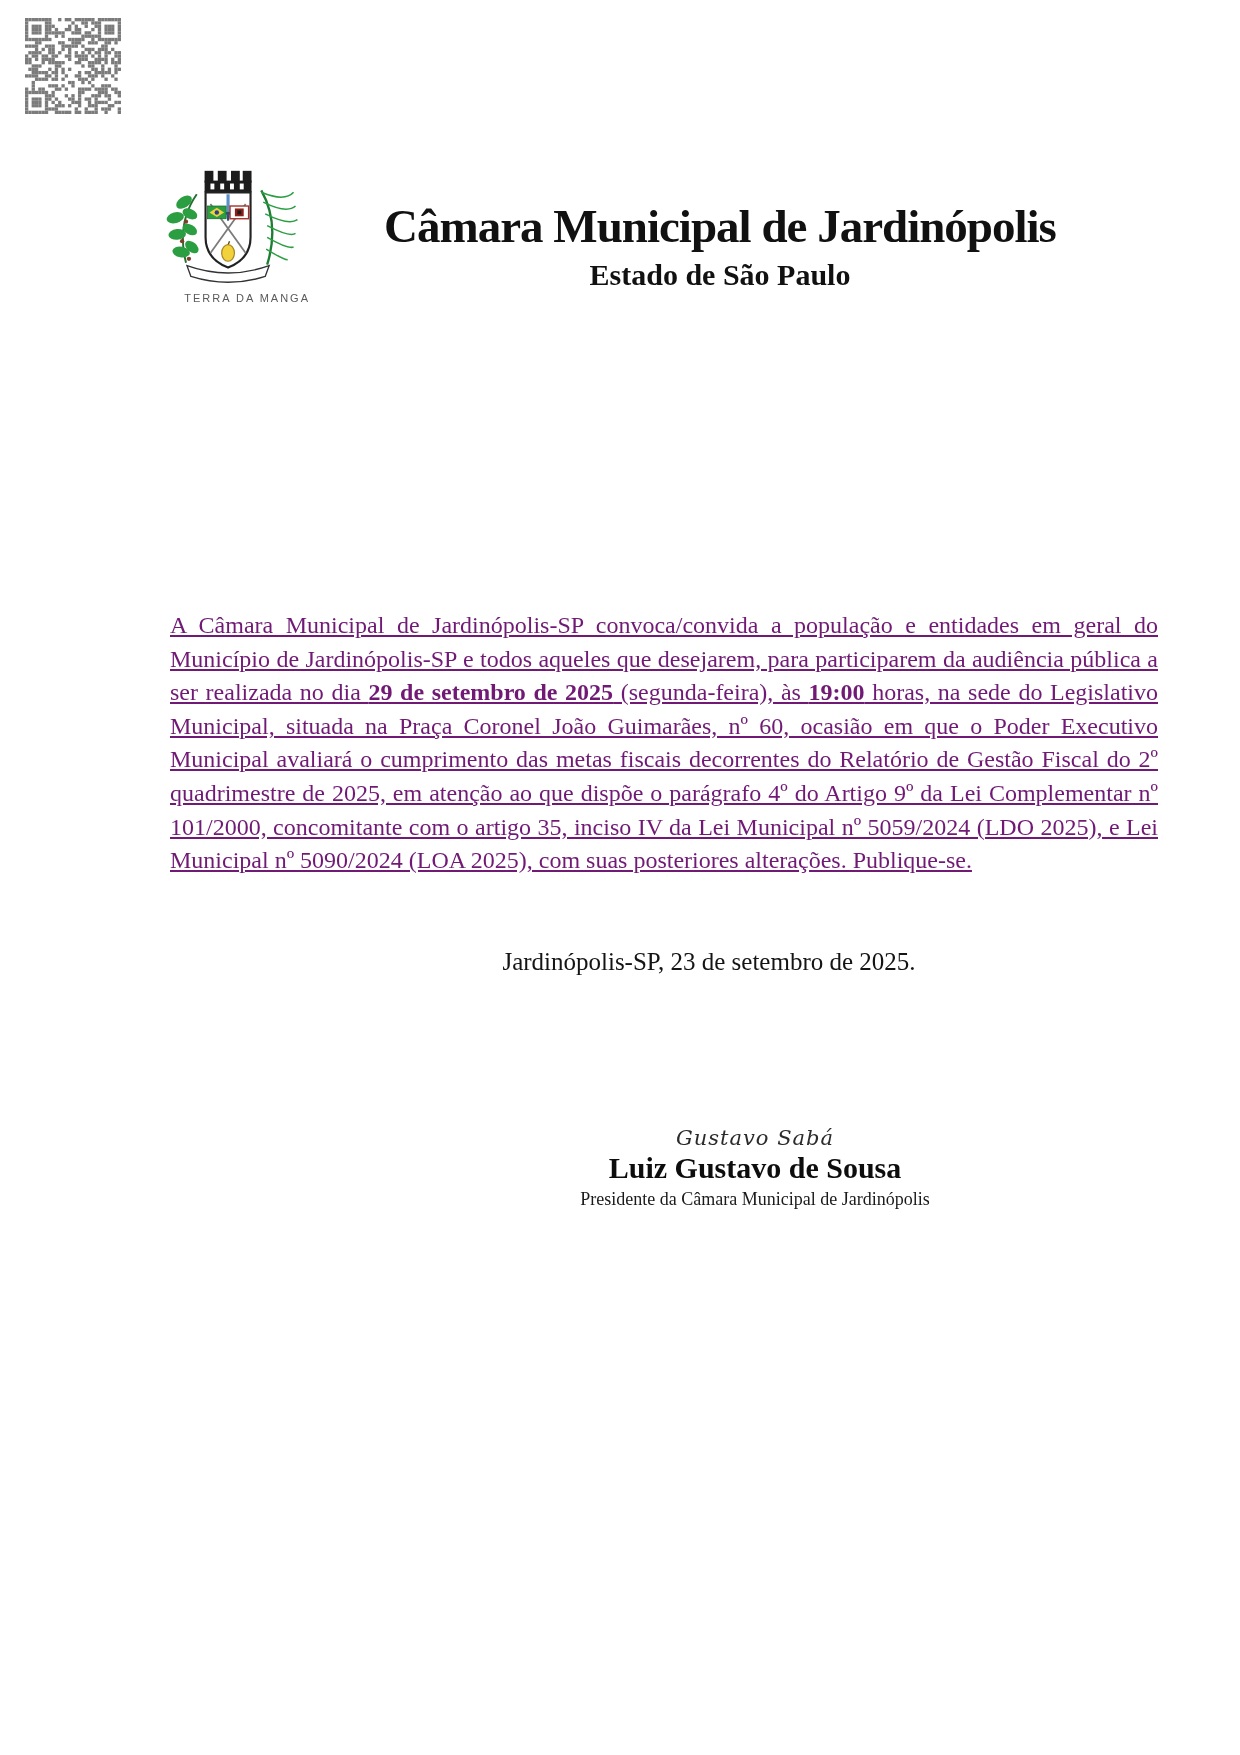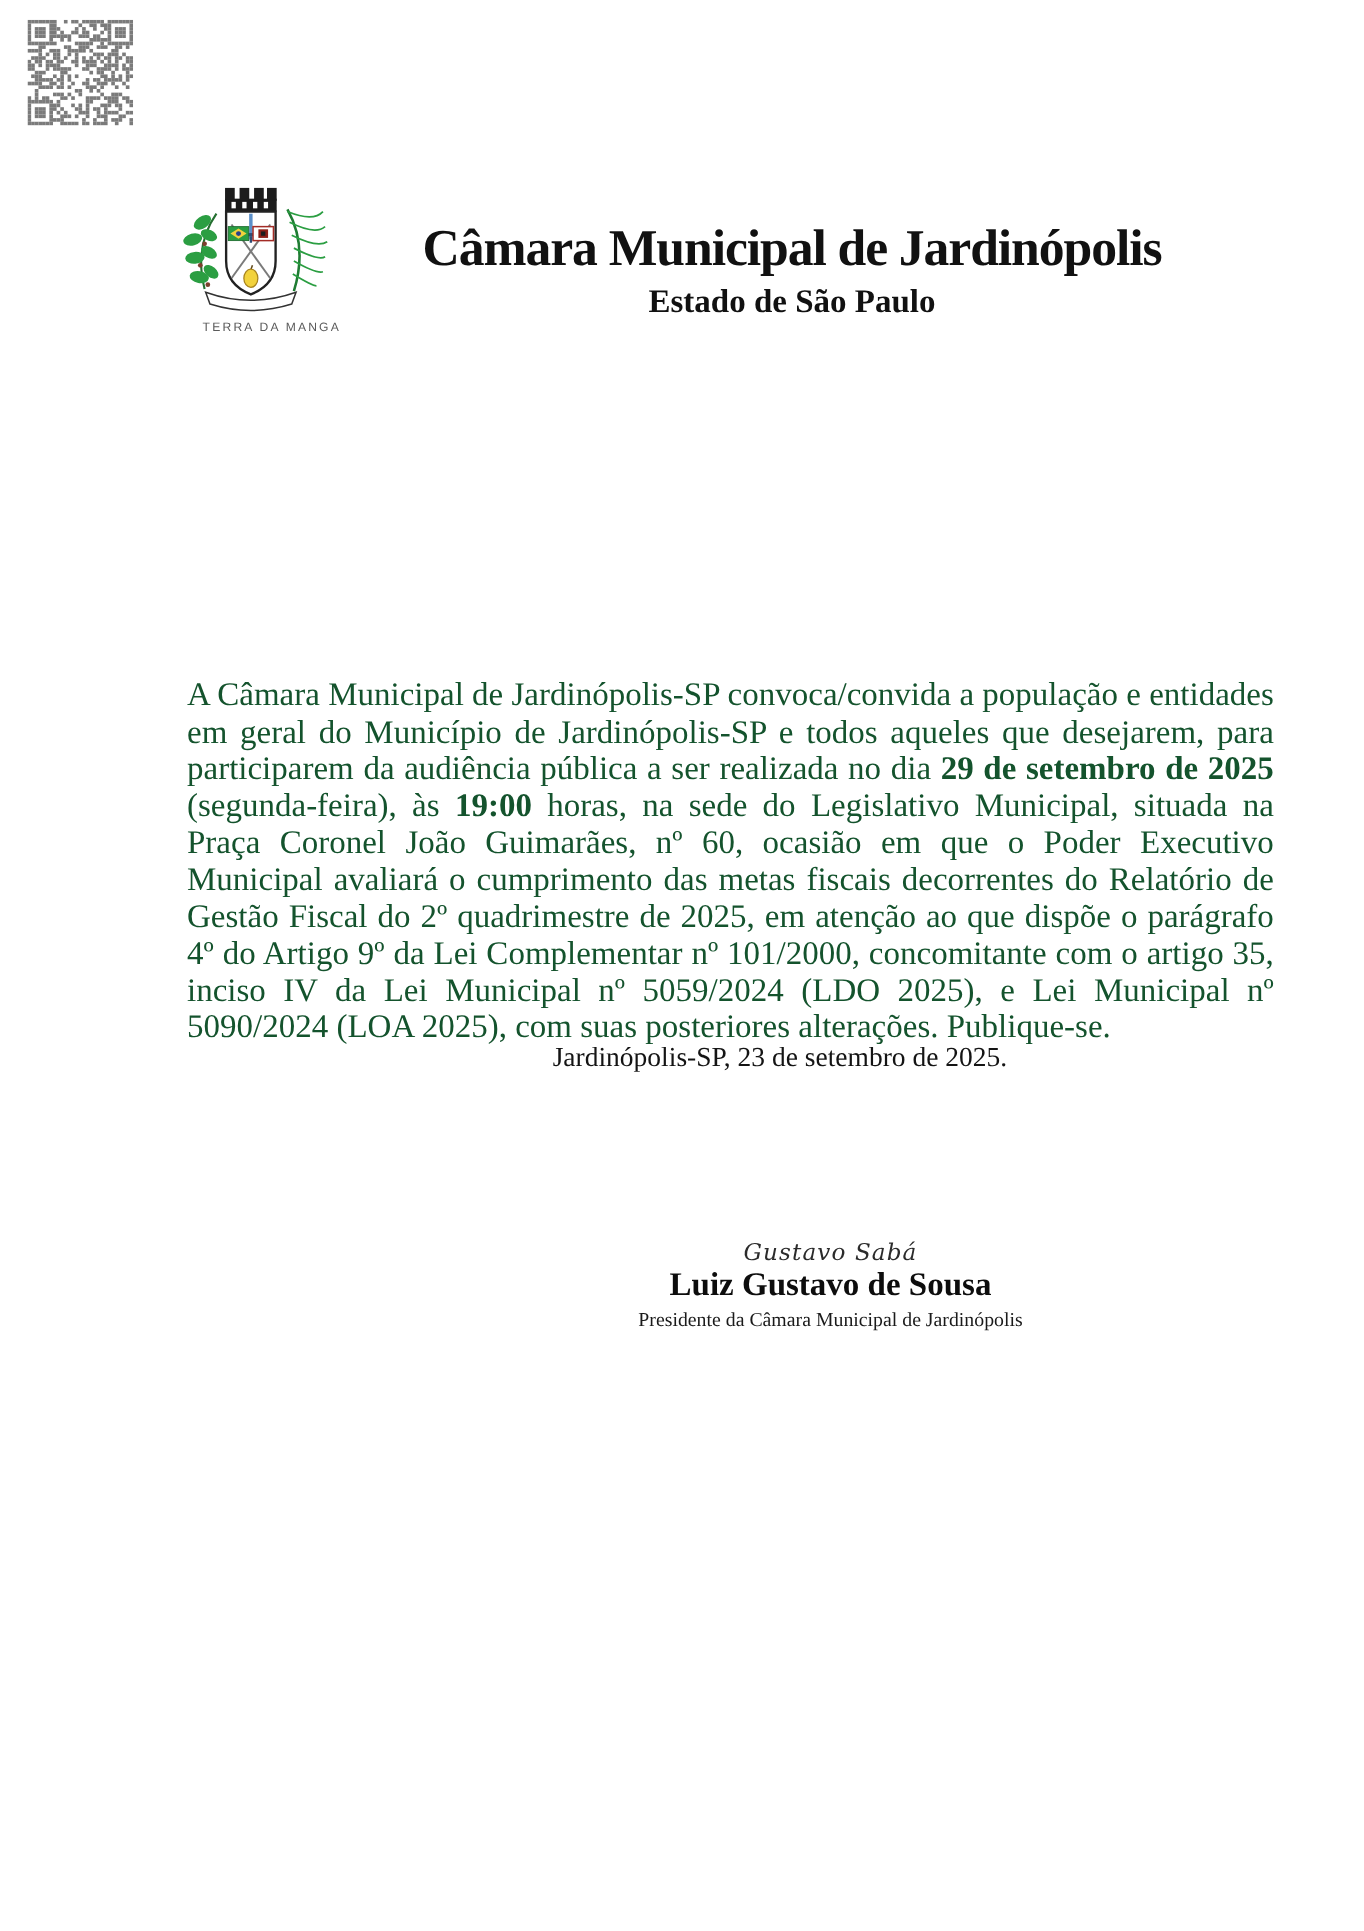--- a/index.html
+++ b/index.html
@@ -43,22 +43,22 @@
     font-weight:bold;font-size:30px;line-height:1.1;margin-top:5px;color:#111;
   }
   
   .doc-title{
     position:absolute;left:170px;top:468px;width:988px;
     text-align:center;font-weight:bold;font-size:37px;color:#0d0d0d;
     text-decoration:underline;text-decoration-thickness:3px;text-underline-offset:5px;
   }
   .doc-body{
     position:absolute;left:170px;top:585px;width:988px;
-    font-size:30px;line-height:33.6px;
-    text-align:justify;color:#14532d;
+    font-size:24px;line-height:33.6px;
+    text-align:justify;color:#701a75;text-decoration:underline;
   }
   .doc-date{
     position:absolute;left:170px;top:948px;width:1078px;
     text-align:center;font-size:25px;color:#141414;
   }
   .sig-block{
     position:absolute;left:255px;top:1126px;width:1000px;text-align:center;
   }
   .sig-script{
     font-family:"DejaVu Serif","Liberation Serif",serif;

